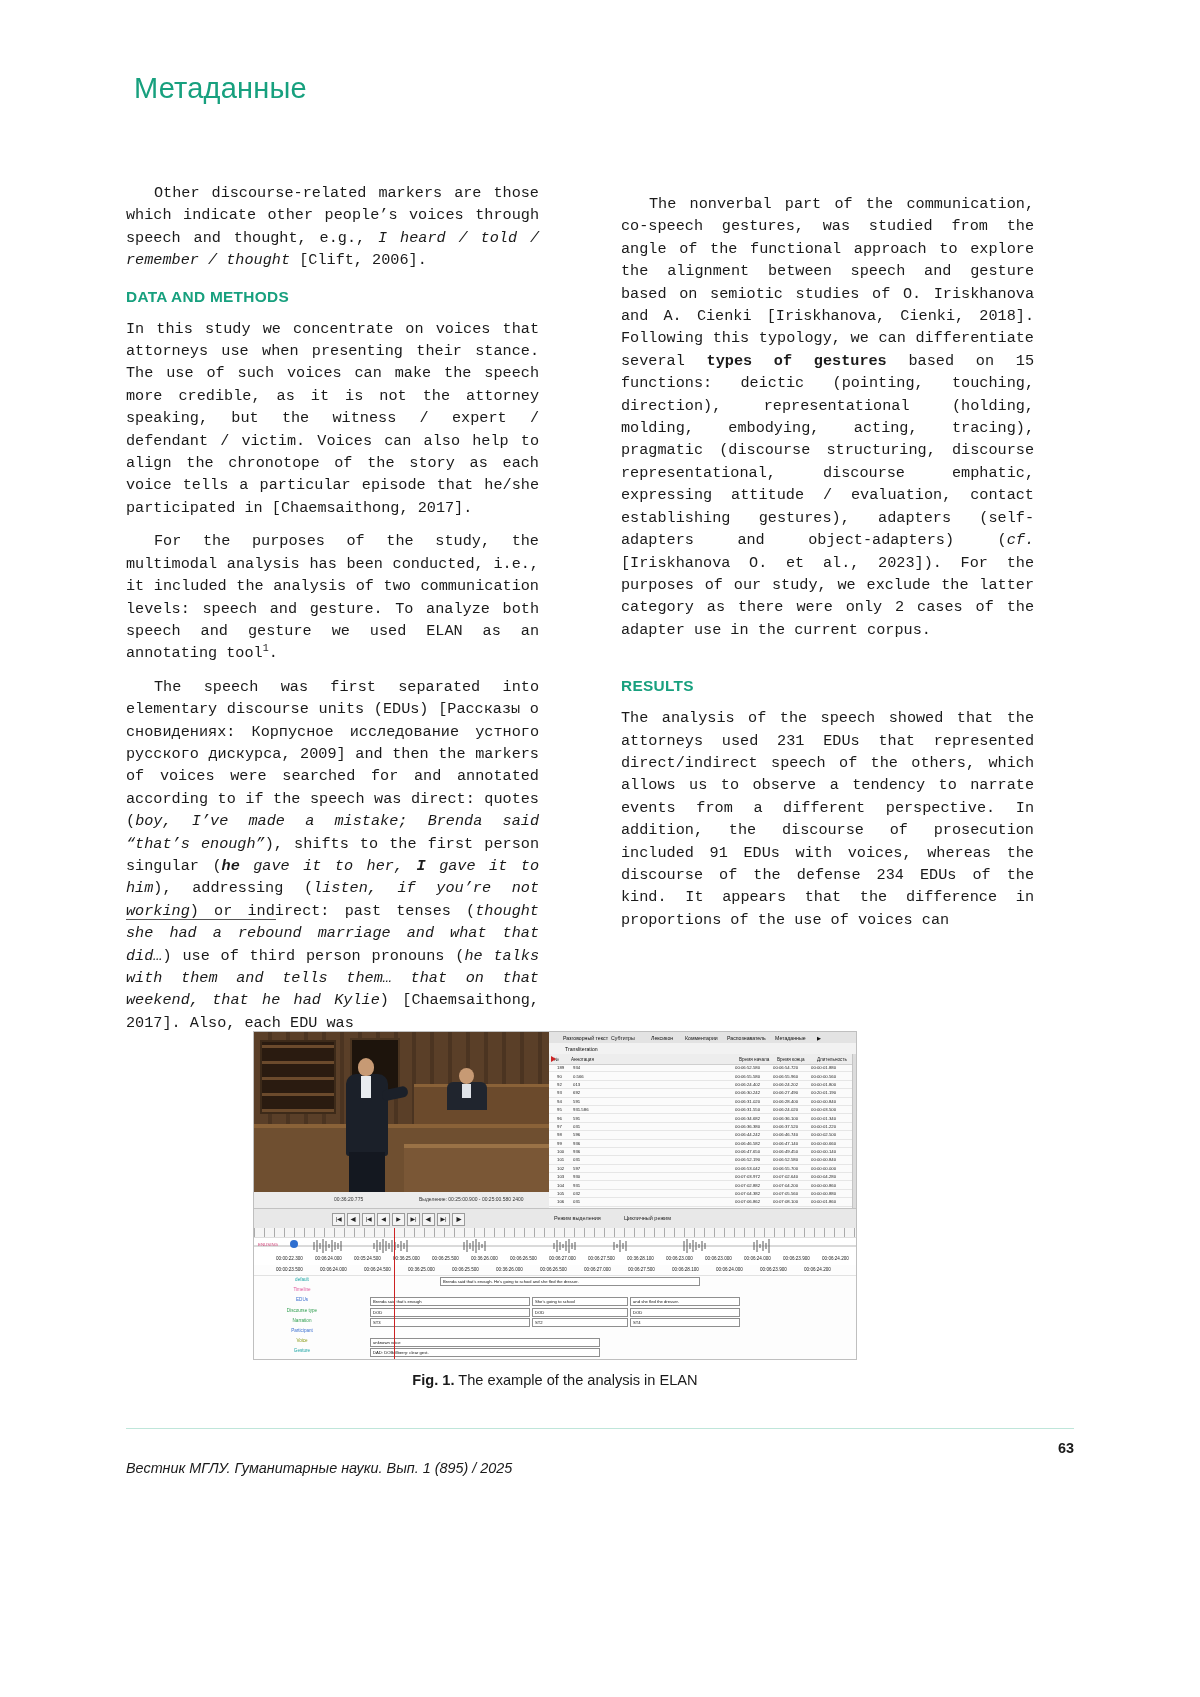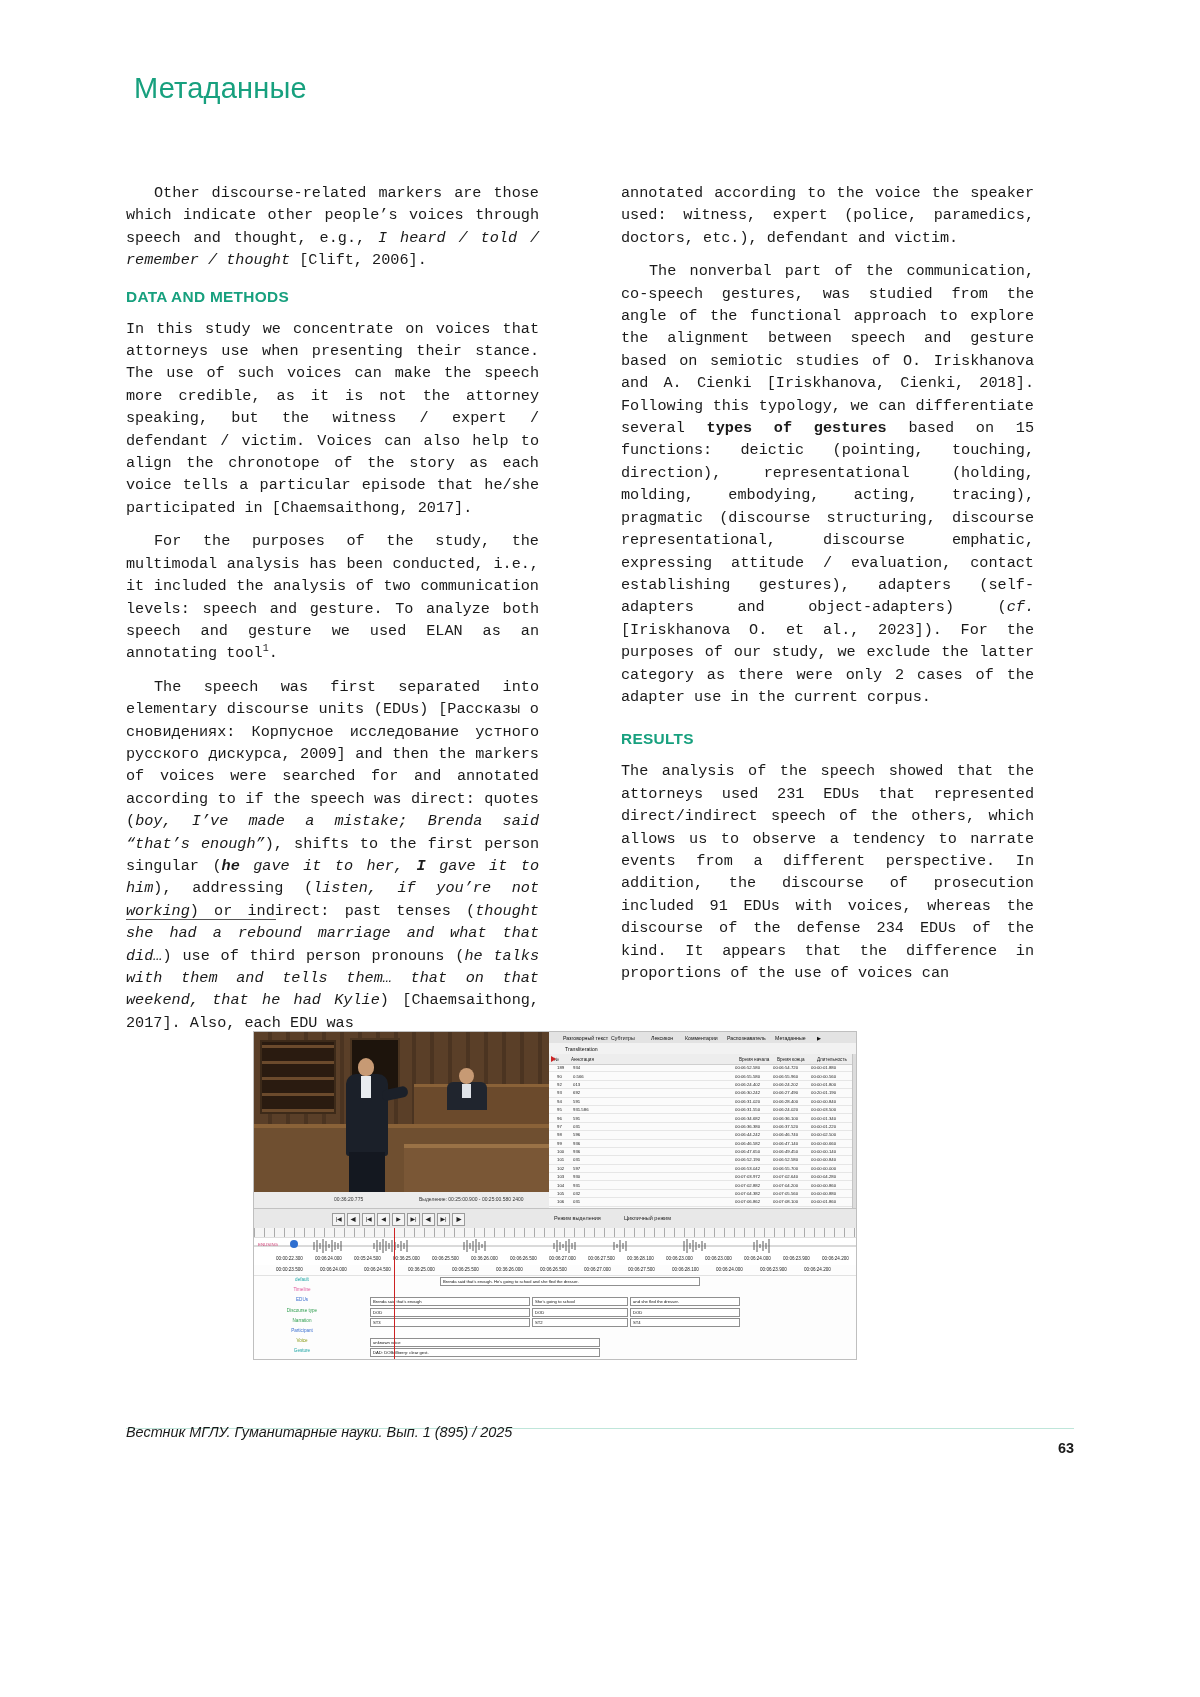--- a/index.html
+++ b/index.html
@@ -55,21 +55,21 @@
     font-family: Liberation Mono, monospace;
   }
   p.indent { text-indent: 28px; }
   .section-head {
     margin: 16px 0 12px 0;
     font-size: 15.4px;
     font-weight: bold;
     color: #17a07e;
     letter-spacing: 0.3px;
   }
-  .section-head.tight { margin-top: 22px; }
+  .section-head.tight { margin-top: 36px; }
   .gap { margin-top: 11px; }
   i { font-style: italic; }
   b { font-weight: bold; }
   sup { font-size: 10px; vertical-align: super; line-height: 0; }
 
   .footnote-rule {
     position: absolute;
     left: 126px;
     top: 919px;
     width: 150px;
@@ -346,21 +346,21 @@
     position: absolute;
     left: 126px;
     top: 1428px;
     width: 948px;
     height: 1px;
     background: #bfe6da;
   }
   .footer-left {
     position: absolute;
     left: 126px;
-    top: 1424px;
+    top: 1460px;
     font-size: 14.4px;
     font-style: italic;
     color: #1a1a1a;
   }
   .footer-right {
     position: absolute;
     right: 126px;
     top: 1440px;
     font-size: 14.4px;
     font-weight: bold;
@@ -382,21 +382,20 @@
       <div class="section-head">DATA AND METHODS</div>
 
       <p>In this study we concentrate on voices that attorneys use when presenting their stance. The use of such voices can make the speech more credible, as it is not the attorney speaking, but the witness / expert / defendant / victim. Voices can also help to align the chronotope of the story as each voice tells a particular episode that he/she participated in [Chaemsaithong, 2017].</p>
 
       <p class="indent gap"><span>For the purposes of the study, the multimodal analysis has been conducted, i.e., it included the analysis of two communication levels: speech and gesture. To analyze both speech and gesture we used ELAN as an annotating tool</span><sup>1</sup><span>.</span></p>
 
       <p class="indent gap"><span>The speech was first separated into elementary discourse units (EDUs) [Рассказы о сновидениях: Корпусное исследование устного русского дискурса, 2009] and then the markers of voices were searched for and annotated according to if the speech was direct: quotes (</span><i>boy, I’ve made a mistake; Brenda said “that’s enough”</i><span>), shifts to the first person singular (</span><i><b>he</b></i><span> </span><i>gave it to her,</i><span> </span><i><b>I</b></i><span> </span><i>gave it to him</i><span>), addressing (</span><i>listen, if you’re not working</i><span>) or indirect: past tenses (</span><i>thought she had a rebound marriage and what that did…</i><span>) use of third person pronouns (</span><i>he talks with them and tells them… that on that weekend, that he had Kylie</i><span>) [Chaemsaithong, 2017]. Also, each EDU was</span></p>
     </div>
 
     <div class="col col-right">
-      <p>annotated according to the voice the speaker used: witness, expert (police, paramedics, doctors, etc.), defendant and victim.</p>
 
       <p class="indent gap"><span>The nonverbal part of the communication, co-speech gestures, was studied from the angle of the functional approach to explore the alignment between speech and gesture based on semiotic studies of O. Iriskhanova and A. Cienki [Iriskhanova, Cienki, 2018]. Following this typology, we can differentiate several </span><b>types of gestures</b><span> based on 15 functions: deictic (pointing, touching, direction), representational (holding, molding, embodying, acting, tracing), pragmatic (discourse structuring, discourse representational, discourse emphatic, expressing attitude / evaluation, contact establishing gestures), adapters (self-adapters and object-adapters) (</span><i>cf.</i><span> [Iriskhanova O. et al., 2023]). For the purposes of our study, we exclude the latter category as there were only 2 cases of the adapter use in the current corpus.</span></p>
 
 
       <div class="section-head tight">RESULTS</div>
 
       <p>The analysis of the speech showed that the attorneys used 231 EDUs that represented direct/indirect speech of the others, which allows us to observe a tendency to narrate events from a different perspective. In addition, the discourse of prosecution included 91 EDUs with voices, whereas the discourse of the defense 234 EDUs of the kind. It appears that the difference in proportions of the use of voices can</p>
     </div>
   </div>
 
@@ -732,18 +731,19 @@
           <div class="cell" style="left: 182px; width: 96px; top: 40.8px;">ST2</div>
           <div class="cell" style="left: 280px; width: 110px; top: 40.8px;">ST4</div>
           <div class="cell" style="left: 20px; width: 230px; top: 61.2px;">unknown voice</div>
           <div class="cell" style="left: 20px; width: 230px; top: 71.4px;">DAD: DOBellberry: clear gest.</div>
         </div>
     </div>
 
     <div class="cursor-line"></div>
   </div>
 
+  <div class="caption"><b>Fig. 1.</b><span> The example of the analysis in ELAN</span></div>
 
   <div class="footer-rule"></div>
   <div class="footer-left">Вестник МГЛУ. Гуманитарные науки. Вып. 1 (895) / 2025</div>
   <div class="footer-right">63</div>
 
 </div>
 
 </body></html>

